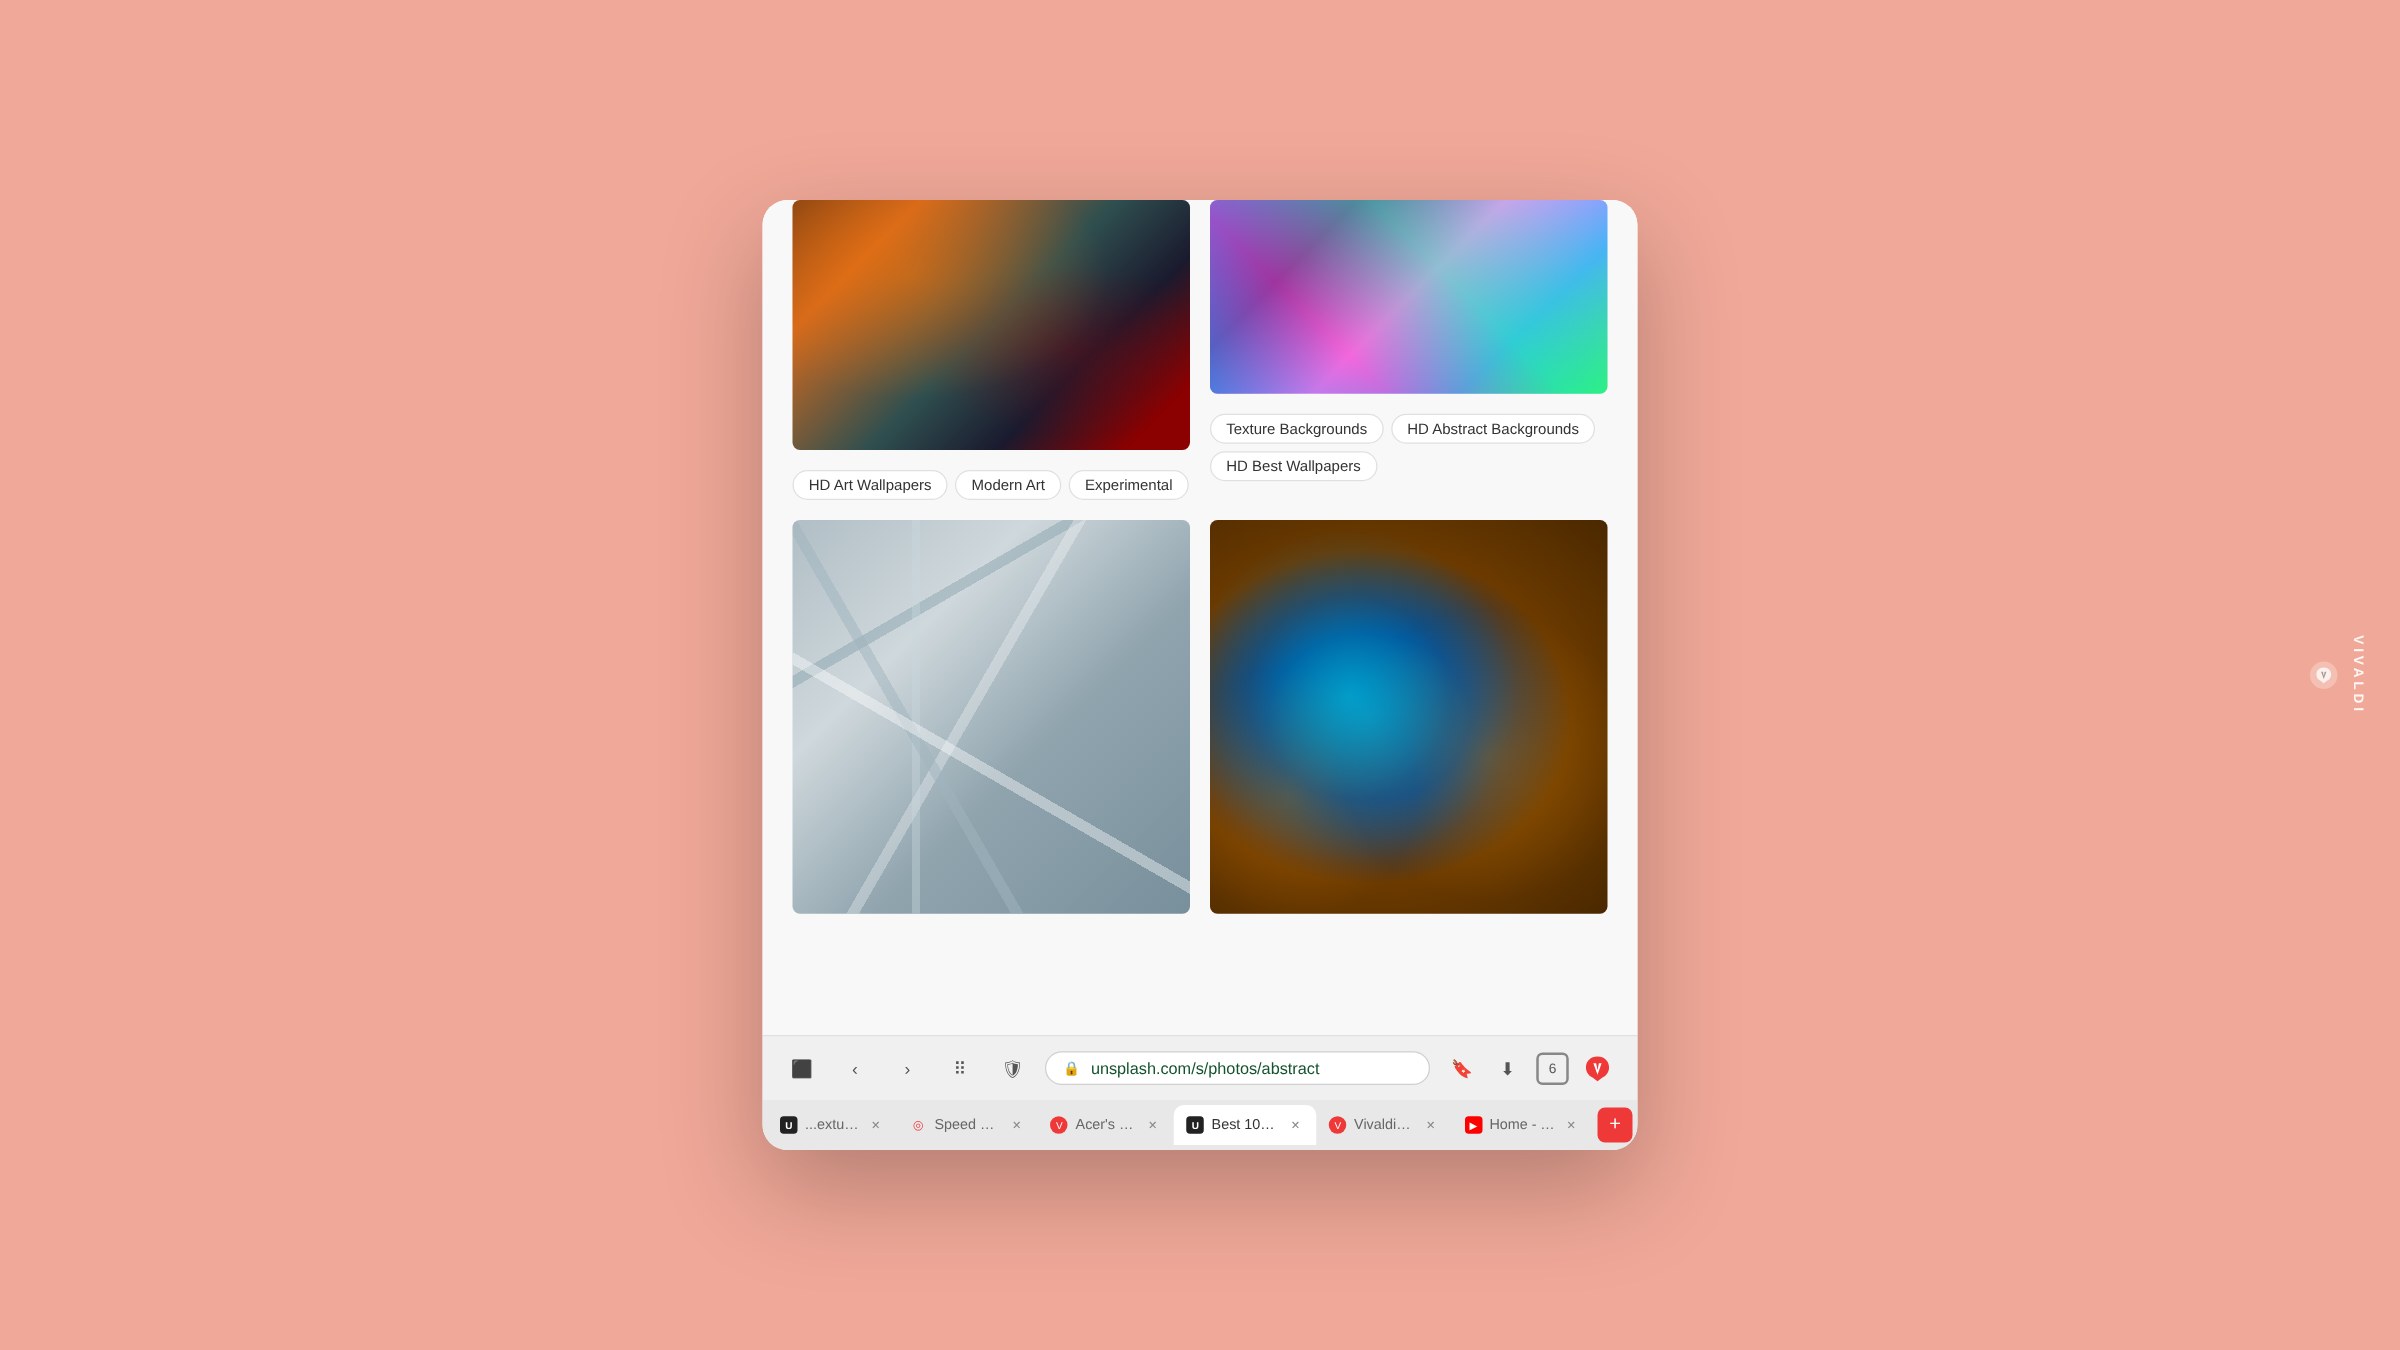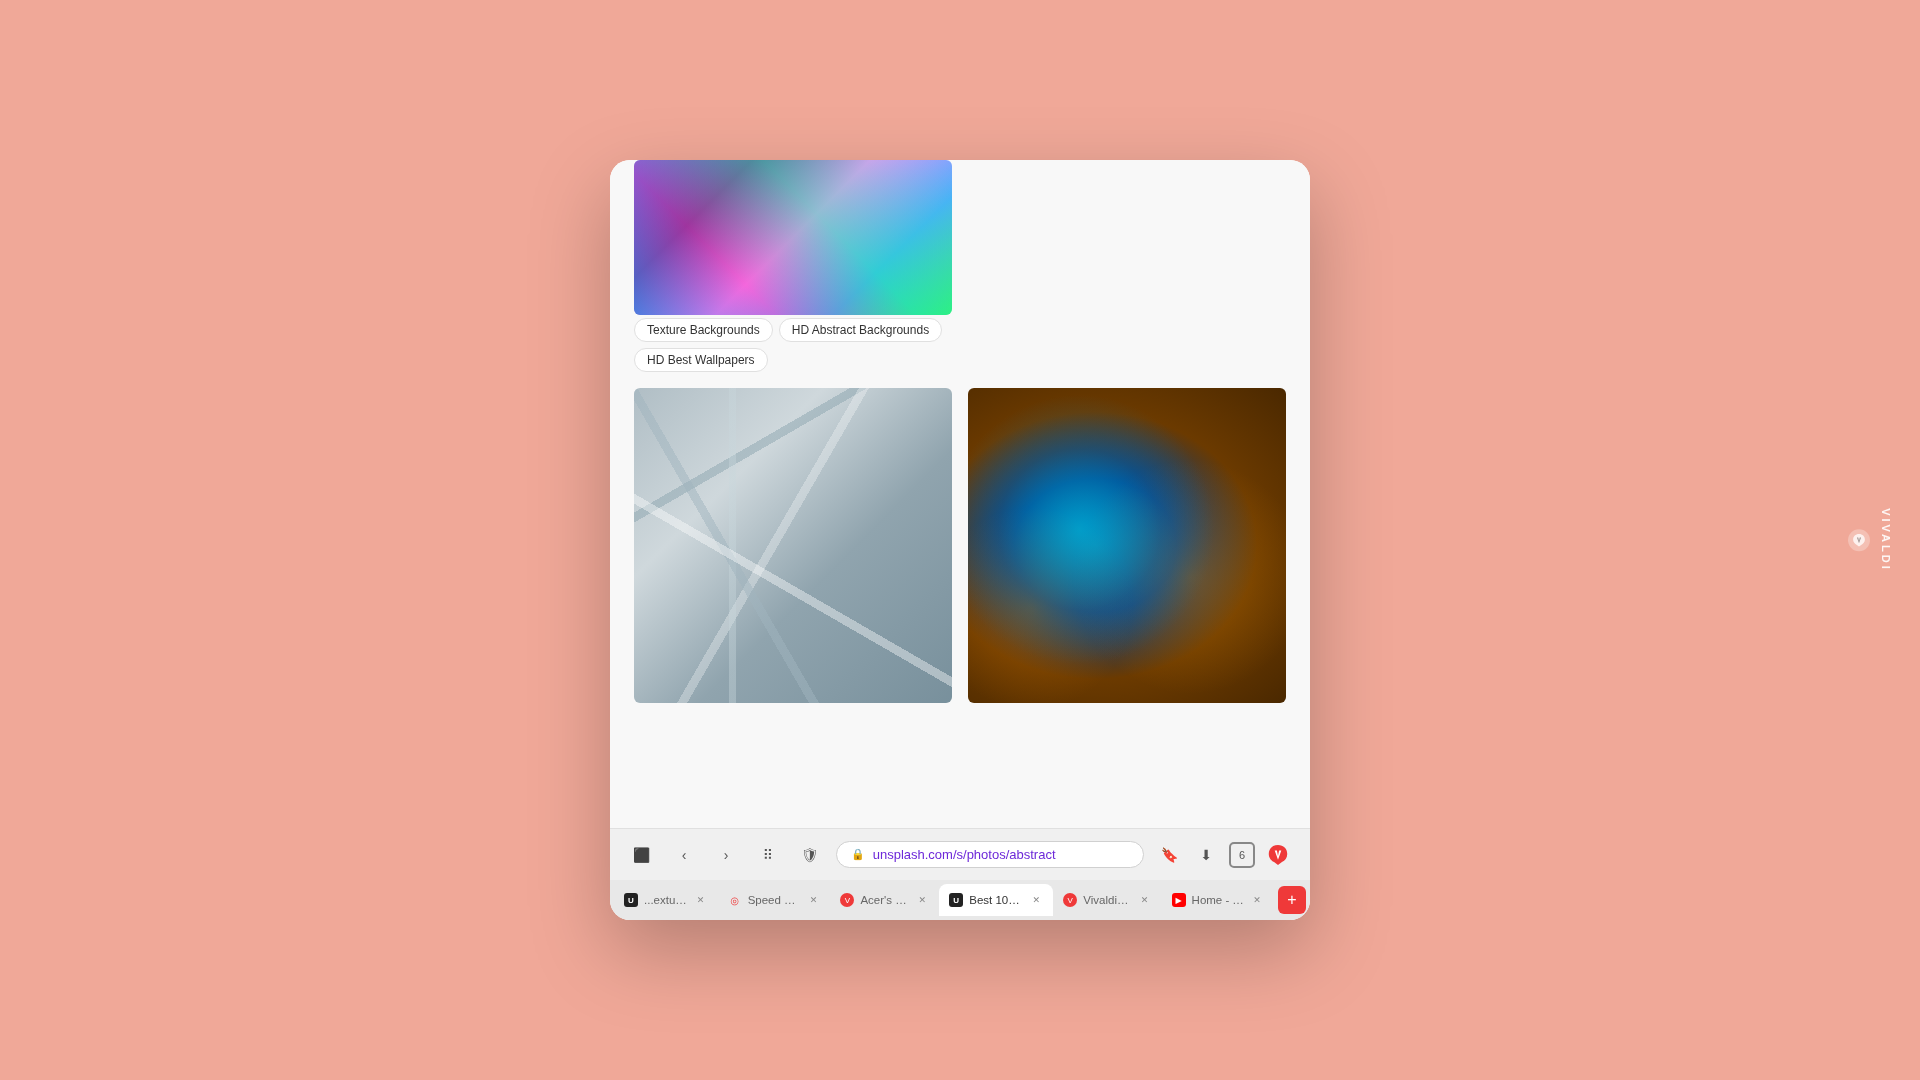--- a/index.html
+++ b/index.html
@@ -69,21 +69,21 @@
     }
 
     .gallery-item {
       position: relative;
     }
 
     .tags-container {
       display: flex;
       flex-wrap: wrap;
       gap: 6px;
-      margin-top: 3px;
+      margin-top: 16px;
     }
 
     .tag {
       background: white;
       border: 1px solid #e0e0e0;
       border-radius: 20px;
       padding: 4px 12px;
       font-size: 12px;
       color: #333;
       cursor: pointer;
@@ -205,21 +205,21 @@
       color: #333;
     }
 
     .lock-icon {
       color: #666;
       font-size: 11px;
     }
 
     .address-text {
       flex: 1;
-      color: #6d28d9;
+      color: #14532d;
     }
 
     .toolbar-actions {
       display: flex;
       align-items: center;
       gap: 4px;
     }
 
     .badge-btn {
       width: 32px;
@@ -367,20 +367,28 @@
   </style>
 </head>
 <body>
 
 <div class="browser-window">
 
   <div class="content-area">
 
     <div class="first-row">
 
+      <div class="gallery-item">
+        <div class="img-abstract-art"></div>
+        <div class="tags-container">
+          <span class="tag">HD Art Wallpapers</span>
+          <span class="tag">Modern Art</span>
+          <span class="tag">Experimental</span>
+        </div>
+      </div>
 
       <div class="gallery-item">
         <div class="img-holographic"></div>
         <div class="tags-container">
           <span class="tag">Texture Backgrounds</span>
           <span class="tag">HD Abstract Backgrounds</span>
           <span class="tag">HD Best Wallpapers</span>
         </div>
       </div>
     </div>

